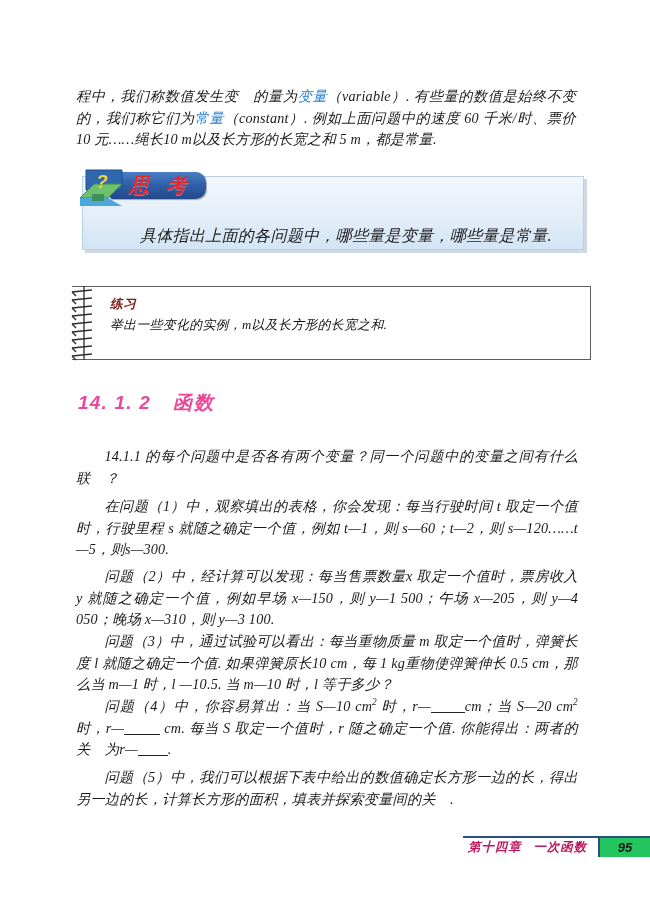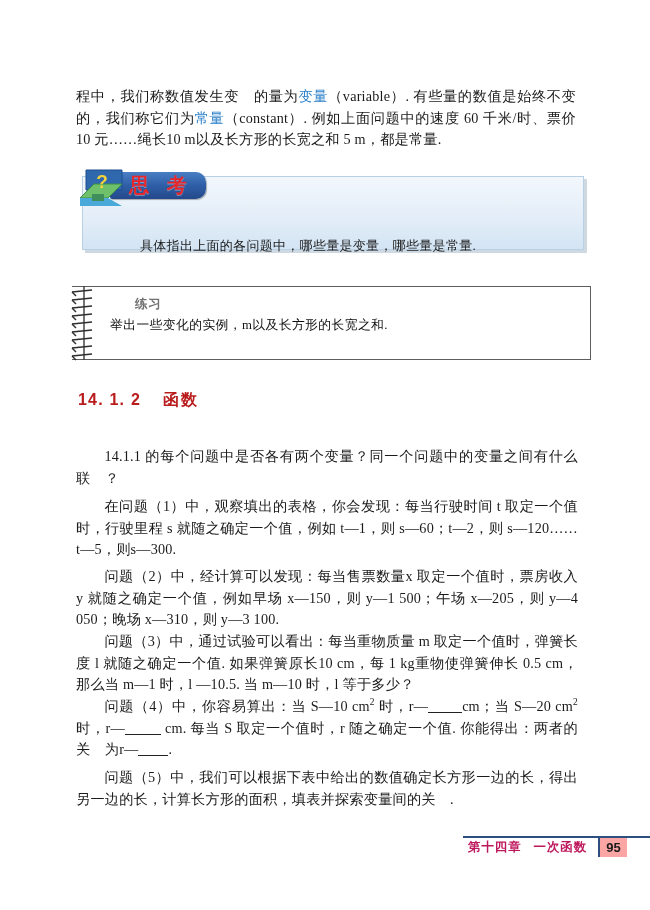--- a/index.html
+++ b/index.html
@@ -14,20 +14,21 @@
     font-family: "Liberation Serif", "DejaVu Serif", serif;
     color: #000000;
     overflow: hidden;
   }
 
   .page {
     position: absolute;
     left: 0; top: 0;
     width: 650px;
     height: 910px;
+    font-style: italic;
   }
 
   
   .para {
     position: absolute;
     font-size: 14.2px;
     line-height: 21.6px;
     letter-spacing: 0.2px;
     text-align: justify;
     color: #1a1a1a;
@@ -86,23 +87,23 @@
   #think-emblem {
     position: absolute;
     left: 78px;
     top: 168px;
     width: 50px;
     height: 44px;
   }
   #think-text {
     position: absolute;
     left: 140px;
-    top: 236px;
+    top: 226px;
     width: 420px;
-    font-size: 13px;
+    font-size: 16px;
     line-height: 20px;
     color: #1a1a1a;
     letter-spacing: 0.3px;
   }
 
   
   #practice-box {
     position: absolute;
     left: 72px;
     top: 286px;
@@ -119,43 +120,42 @@
     width: 30px;
     height: 78px;
   }
   #practice-title {
     position: absolute;
     left: 110px;
     top: 296px;
     font-size: 12.6px;
     font-weight: bold;
     letter-spacing: .6px;
-    color: #737373;
-    margin-left: 25px;
+    color: #7f1d1d;
   }
   #practice-text {
     position: absolute;
     left: 110px;
     top: 316px;
     width: 430px;
     font-size: 12.8px;
     line-height: 19px;
     letter-spacing: .4px;
     color: #111;
   }
 
   
   #section-heading {
     position: absolute;
     left: 78px;
     top: 390px;
     font-family: "Liberation Sans", sans-serif;
     font-weight: bold;
-    font-size: 16px;
-    color: #b91c1c;
+    font-size: 19px;
+    color: #ec4899;
     letter-spacing: .6px;
   }
   #section-heading .sec-num { letter-spacing: 1.2px; }
   #section-heading .sec-title { margin-left: 22px; letter-spacing: 2px; }
 
   
   #para-lead   { left: 76px; top: 446px;  width: 502px; }
   #para-q1     { left: 76px; top: 496px;  width: 502px; }
   #para-q2     { left: 76px; top: 566px;  width: 502px; }
   #para-q3     { left: 76px; top: 631px;  width: 502px; }
@@ -194,23 +194,23 @@
     left: 598px;
     top: 2px;
     width: 2px;
     height: 19px;
     background: #2b4f7e;
   }
   #footer-pagenum {
     position: absolute;
     left: 600px;
     top: 2px;
-    width: 27px;
+    width: 50px;
     height: 19px;
-    background: #fca5a5;
+    background: #22c55e;
     color: #1a1a1a;
     font-size: 13px;
     font-weight: bold;
     font-family: "Liberation Sans", sans-serif;
     text-align: center;
     line-height: 19px;
   }
 </style>
 </head>
 <body>

